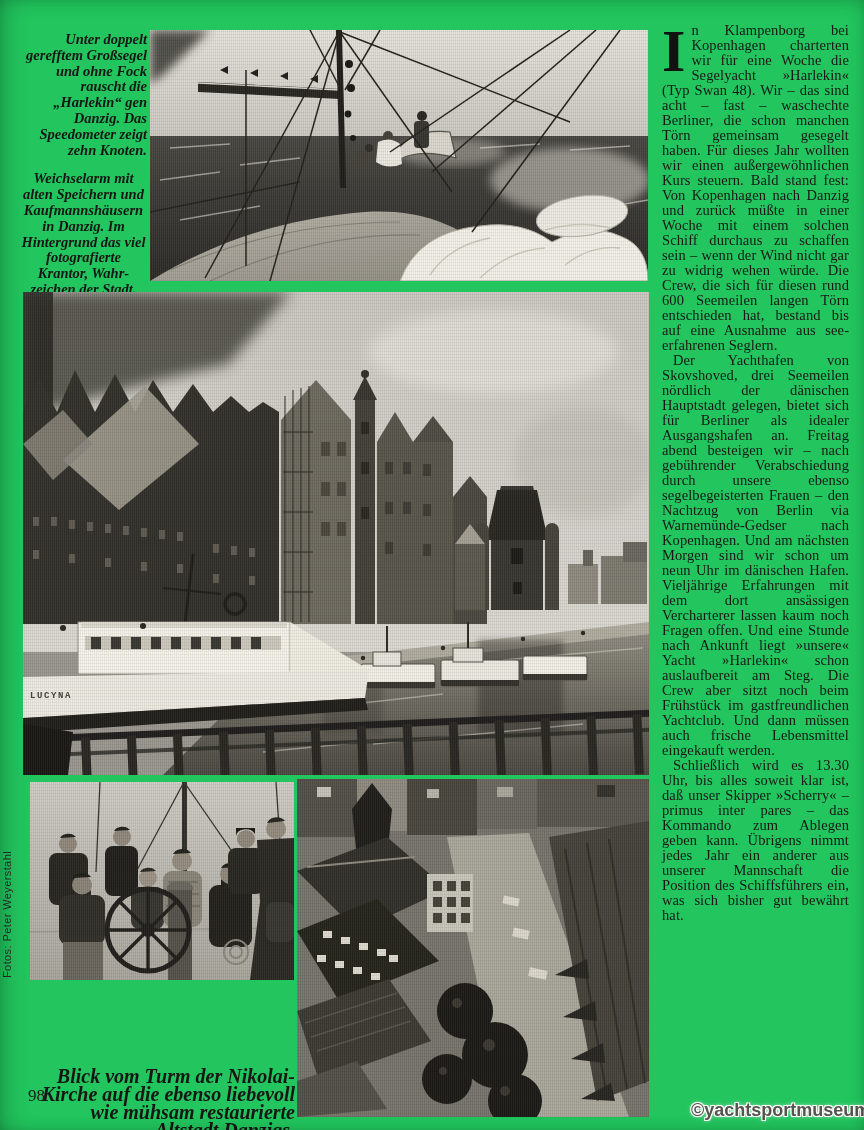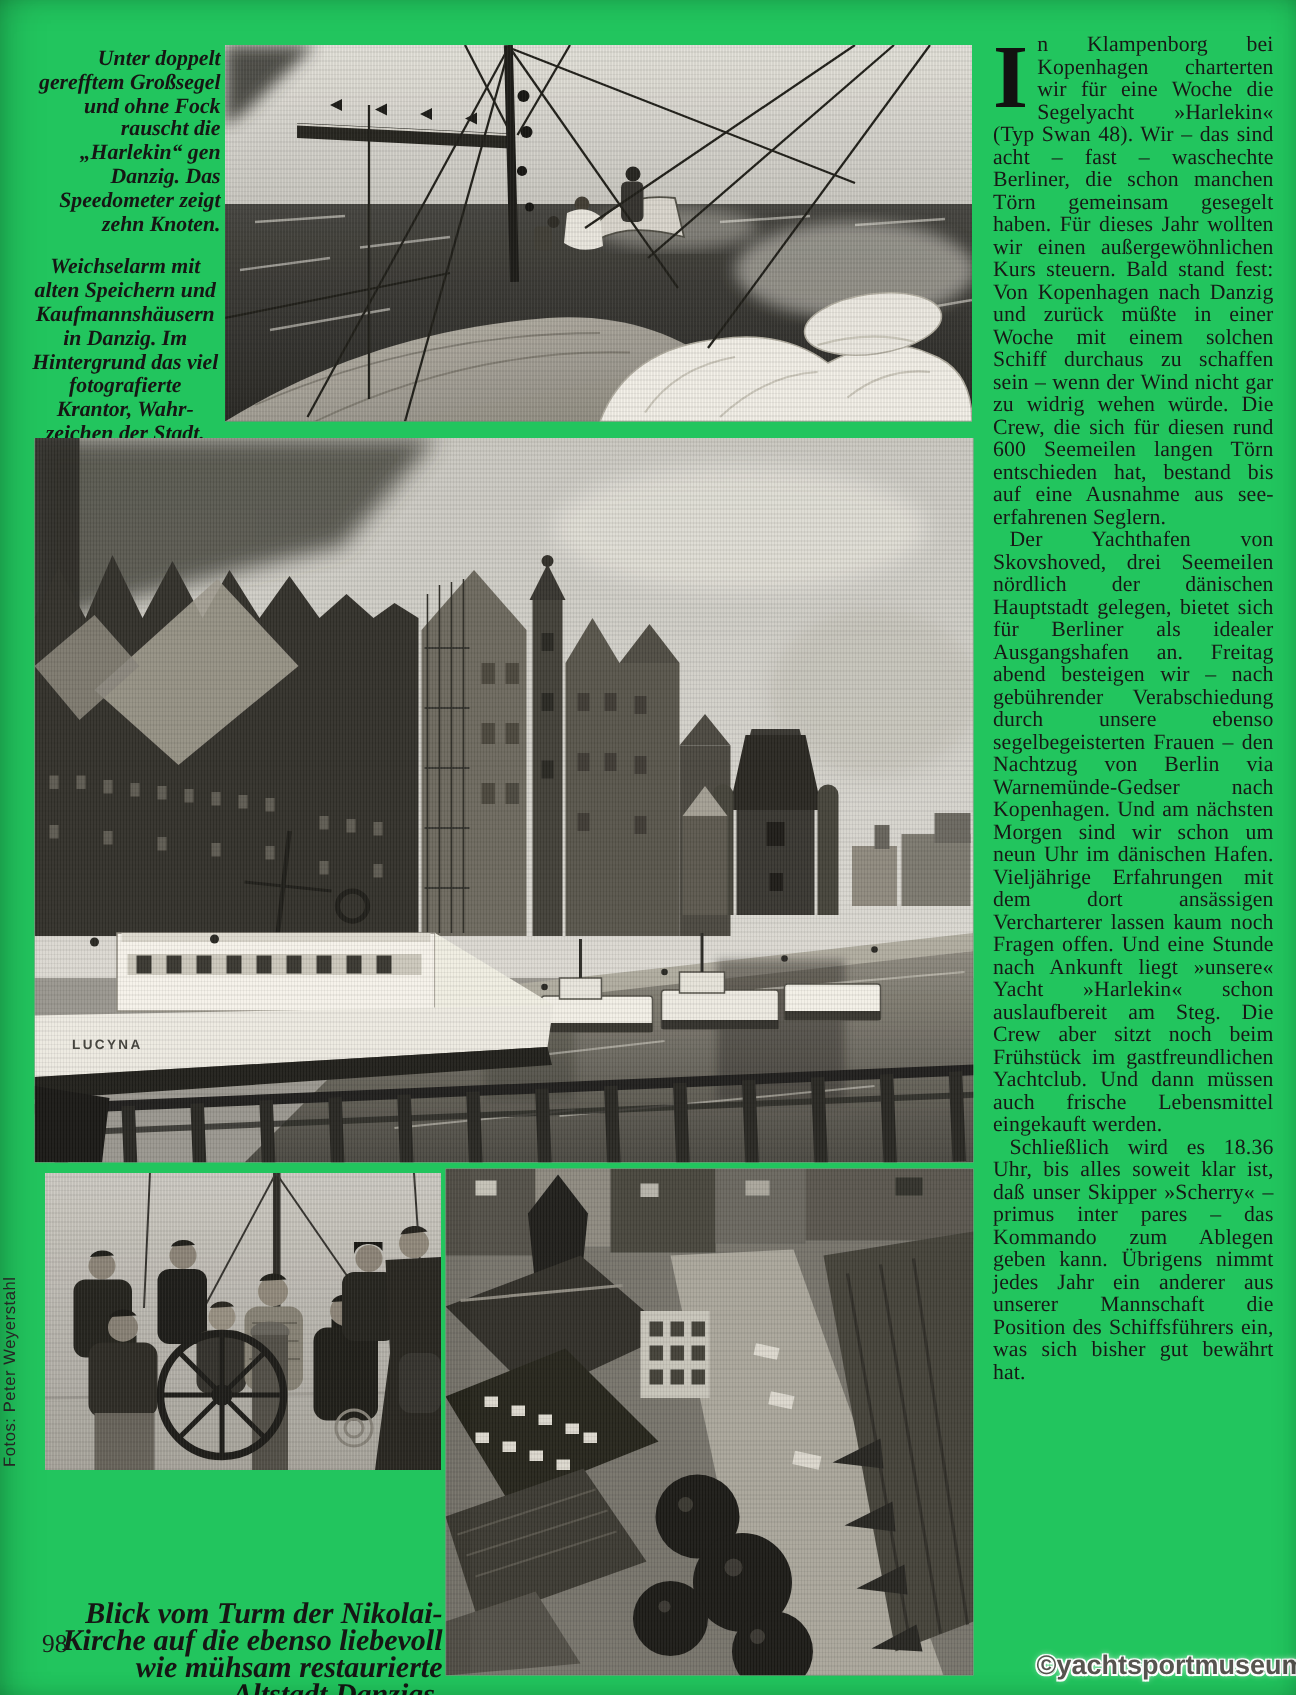--- a/index.html
+++ b/index.html
@@ -22,22 +22,22 @@
     content:"";position:absolute;inset:0;pointer-events:none;
     background:
       repeating-linear-gradient(90deg, rgba(255,255,255,.045) 0 1px, rgba(0,0,0,.05) 1px 2px),
       repeating-linear-gradient(0deg, rgba(0,0,0,.05) 0 1px, transparent 1px 3px);
   }
   .photo-yacht  {left:150px;top:30px; width:498px;height:251px;}
   .photo-harbor {left:23px; top:292px;width:626px;height:483px;}
   .photo-crew   {left:30px; top:782px;width:264px;height:198px;}
   .photo-oldtown{left:297px;top:779px;width:352px;height:338px;}
   .boat-name{
-    position:absolute;left:25px;top:399px;z-index:2;
-    font-family:Liberation Sans, sans-serif;
+    position:absolute;left:7px;top:399px;z-index:2;
+    font-family:Liberation Mono, monospace;
     font-size:9px;font-weight:bold;letter-spacing:1.6px;color:#45443e;
   }
   
   .cap{
     position:absolute;font-style:italic;font-weight:600;
     font-size:14.5px;line-height:15.8px;color:#161614;
   }
   .cap-left{left:20px;top:32px;width:127px;}
   .cap-left .c1{text-align:right;margin:0;}
   .cap-left .c2{text-align:center;margin:13px 0 0 0;}
@@ -530,19 +530,19 @@
           <circle cx="146" cy="292" r="4"></circle>
       </g>
     </svg>
   </div>
 
   <p class="cap cap-oldtown">Blick vom Turm der Nikolai-Kirche auf die ebenso liebevoll wie mühsam restaurierte Altstadt Danzigs.</p>
 
   <div class="article">
     <p><span class="dropcap">I</span><span>n Klampenborg bei Kopenhagen charterten wir für eine Woche die Segel­yacht »Harlekin« (Typ Swan 48). Wir – das sind acht – fast – waschechte Berliner, die schon manchen Törn gemeinsam gesegelt haben. Für dieses Jahr wollten wir einen außergewöhn­lichen Kurs steuern. Bald stand fest: Von Kopenhagen nach Danzig und zurück müßte in einer Woche mit einem solchen Schiff durchaus zu schaffen sein – wenn der Wind nicht gar zu widrig wehen würde. Die Crew, die sich für diesen rund 600 Seemeilen langen Törn entschieden hat, bestand bis auf eine Ausnahme aus see­erfahrenen Seglern.</span></p>
     <p>Der Yachthafen von Skovshoved, drei Seemeilen nördlich der dänischen Hauptstadt gelegen, bietet sich für Berliner als idealer Ausgangs­hafen an. Freitag abend besteigen wir – nach gebührender Verab­schiedung durch unsere ebenso segelbegeister­ten Frauen – den Nachtzug von Berlin via Warnemünde-Gedser nach Kopenhagen. Und am nächsten Morgen sind wir schon um neun Uhr im dänischen Hafen. Vieljährige Erfahrungen mit dem dort ansässigen Vercharterer lassen kaum noch Fragen offen. Und eine Stunde nach Ankunft liegt »unsere« Yacht »Harlekin« schon auslaufbe­reit am Steg. Die Crew aber sitzt noch beim Früh­stück im gastfreund­lichen Yachtclub. Und dann müssen auch frische Lebens­mittel eingekauft werden.</p>
-    <p>Schließlich wird es 18.36 Uhr, bis alles soweit klar ist, daß unser Skipper »Scherry« – primus inter pares – das Kommando zum Ablegen geben kann. Übrigens nimmt jedes Jahr ein anderer aus unserer Mannschaft die Position des Schiffs­führers ein, was sich bisher gut bewährt hat.</p>
+    <p>Schließlich wird es 13.30 Uhr, bis alles soweit klar ist, daß unser Skipper »Scherry« – primus inter pares – das Kommando zum Ablegen geben kann. Übrigens nimmt jedes Jahr ein anderer aus unserer Mannschaft die Position des Schiffs­führers ein, was sich bisher gut bewährt hat.</p>
   </div>
 
   <div class="pagenum">98</div>
   <div class="watermark">©yachtsportmuseum.de</div>
 
 </div>
 
 </body></html>

